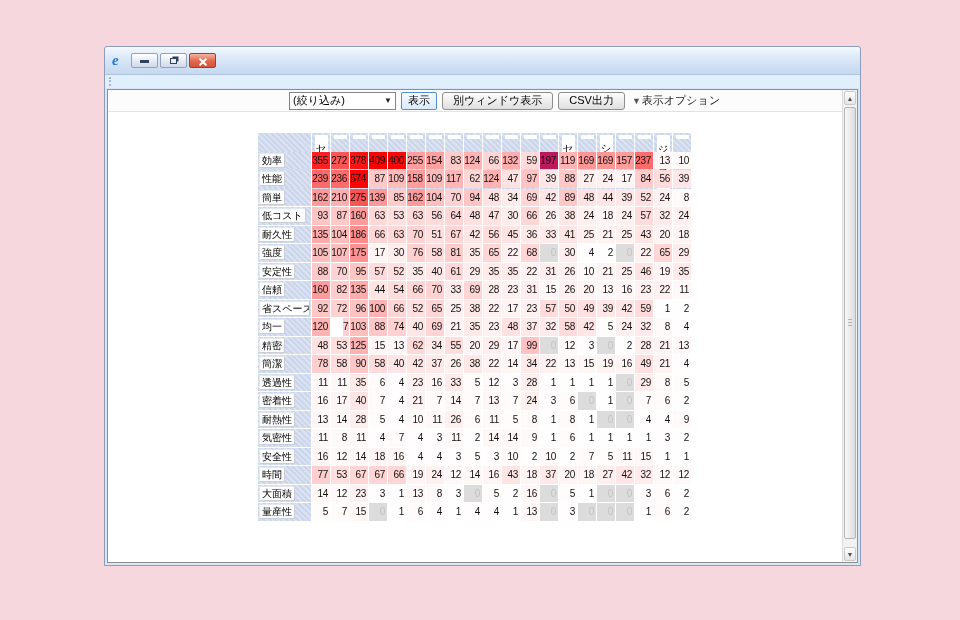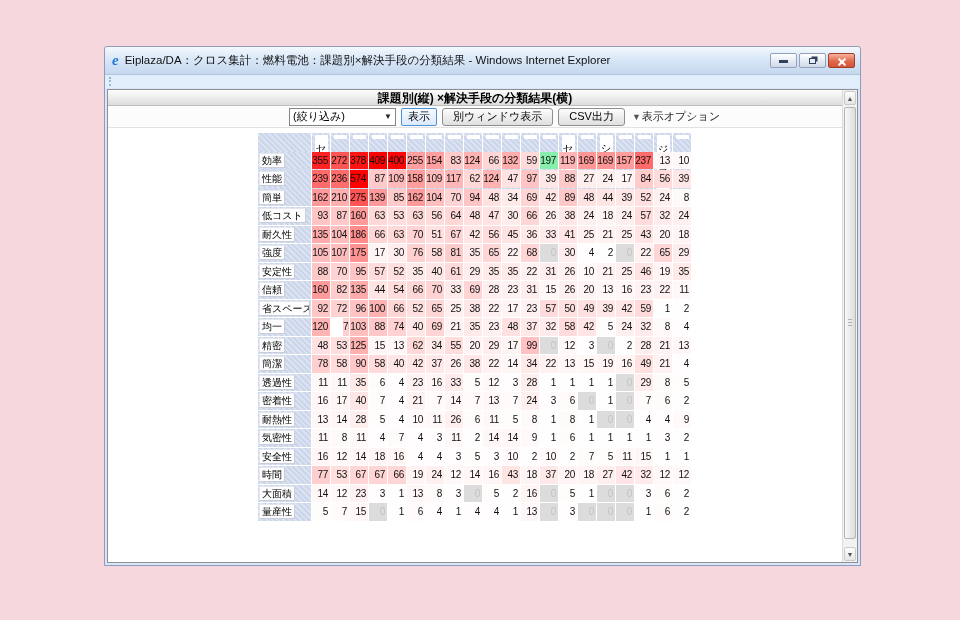--- a/index.html
+++ b/index.html
@@ -82,40 +82,38 @@
   .cell{font-size:10px;letter-spacing:-0.3px;color:#111;text-align:right;
     padding-right:2px;line-height:17.5px;overflow:hidden;}
   .cell.zero{background:#dcdcdc;color:#c3c3c3;}
 </style>
 </head>
 <body>
 
 <div class="window">
   <div class="titlebar">
     <span class="ie-logo">e</span>
-    <span class="titletext">Eiplaza/DA：クロス集計：燃料電池：課題別×解決手段の分類結果 - Windows Internet Explorer</span>
     <span class="winbtns">
       <span class="wbtn">
           <span class="glyph-min"></span>
         </span>
       <span class="wbtn">
           <span class="glyph-restore"></span>
         </span>
       <span class="wbtn close">
           <span class="glyph-close-a"></span>
           <span class="glyph-close-b"></span>
         </span>
     </span>
   </div>
   <div class="menustrip">
     <span class="grip"></span>
   </div>
 
   <div class="content">
-    <div class="pagehead">課題別(縦) ×解決手段の分類結果(横)</div>
 
     <div class="toolbar">
       <span class="combo">
         <span class="val">(絞り込み)</span>
         <span class="caret">▼</span>
       </span>
       <span class="btn primary">表示</span>
       <span class="btn">別ウィンドウ表示</span>
       <span class="btn">CSV出力</span>
       <span class="optlink">
@@ -194,21 +192,21 @@
             <div class="cell" style="background: rgb(255, 19, 19);">378</div>
             <div class="cell" style="background: rgb(255, 0, 0);">409</div>
             <div class="cell" style="background: rgb(255, 6, 6);">400</div>
             <div class="cell" style="background: rgb(255, 158, 158);">255</div>
             <div class="cell" style="background: rgb(255, 159, 159);">154</div>
             <div class="cell" style="background: rgb(255, 203, 203);">83</div>
             <div class="cell" style="background: rgb(255, 178, 178);">124</div>
             <div class="cell" style="background: rgb(255, 214, 214);">66</div>
             <div class="cell" style="background: rgb(255, 173, 173);">132</div>
             <div class="cell" style="background: rgb(255, 218, 218);">59</div>
-            <div class="cell" style="background: #86efac;">197</div>
+            <div class="cell" style="background: #be185d;">197</div>
             <div class="cell" style="background: rgb(255, 181, 181);">119</div>
             <div class="cell" style="background: rgb(255, 150, 150);">169</div>
             <div class="cell" style="background: rgb(255, 150, 150);">169</div>
             <div class="cell" style="background: rgb(255, 157, 157);">157</div>
             <div class="cell" style="background: rgb(255, 107, 107);">237</div>
             <div class="cell" style="background: rgb(255, 247, 247);">13</div>
             <div class="cell" style="background: rgb(255, 249, 249);">10</div>
             <div class="rowhead hatch"><span class="chip">性能</span></div>
             <div class="cell" style="background: rgb(255, 106, 106);">239</div>
             <div class="cell" style="background: rgb(255, 108, 108);">236</div>

